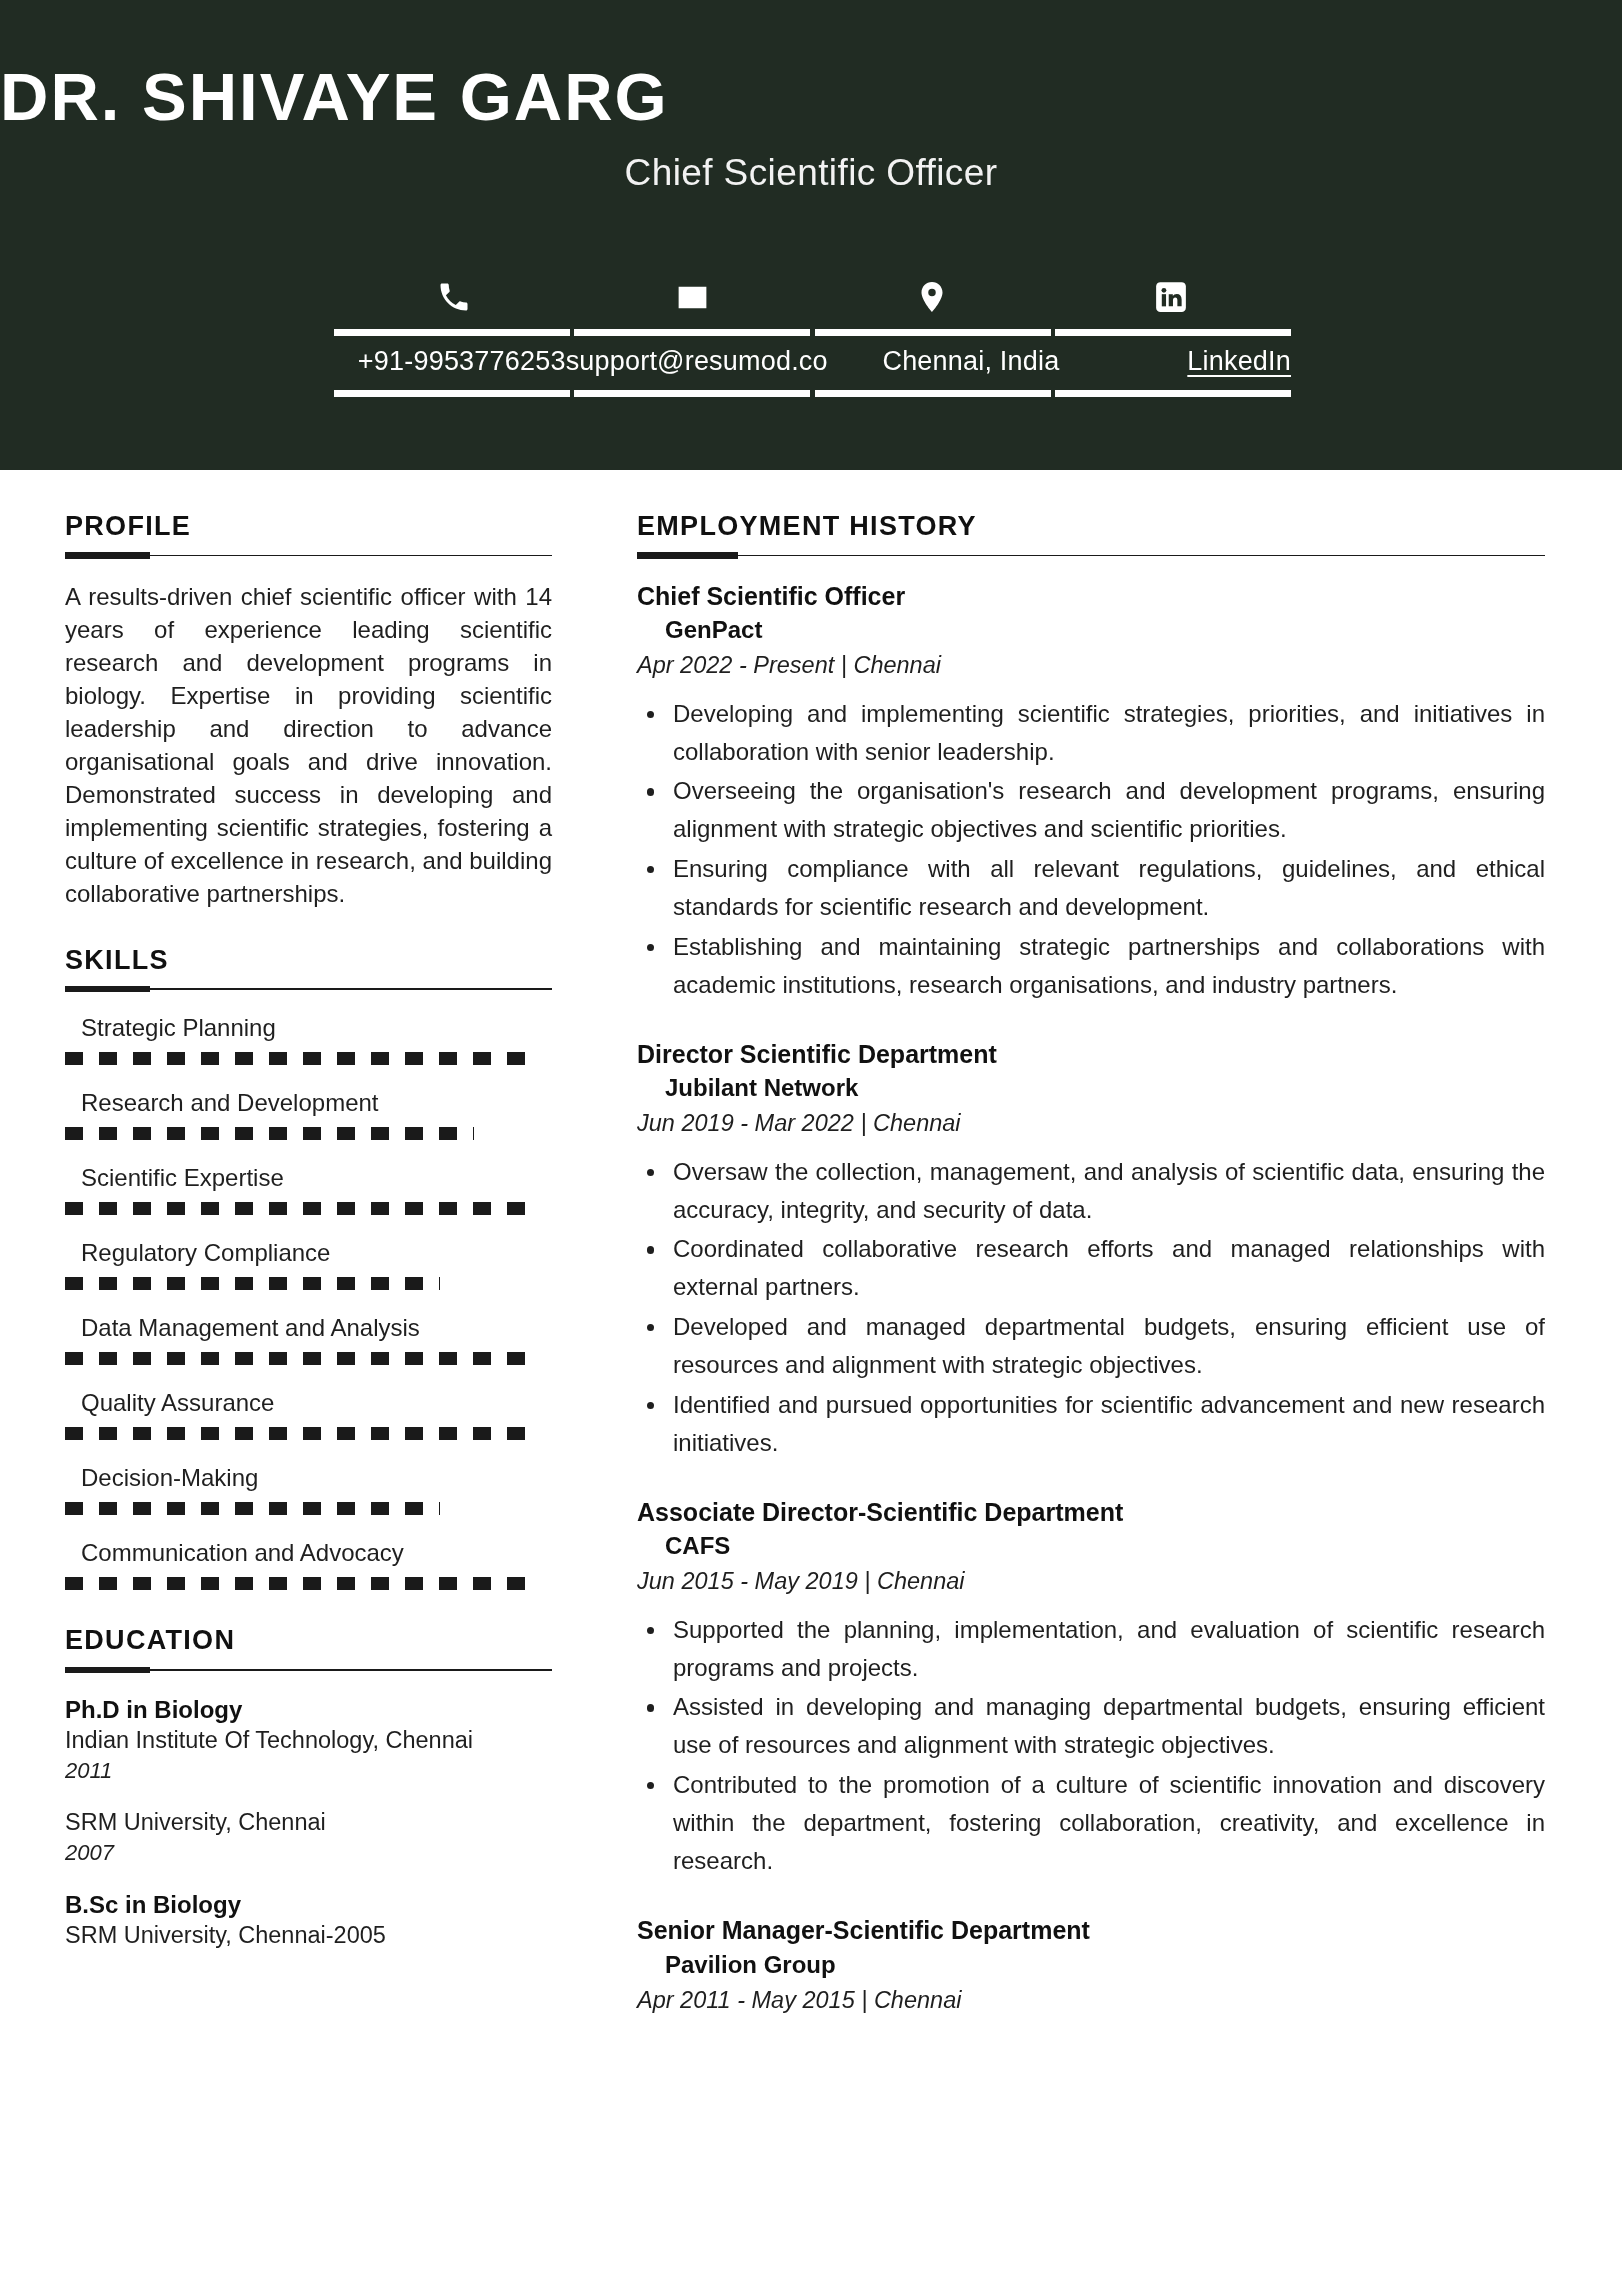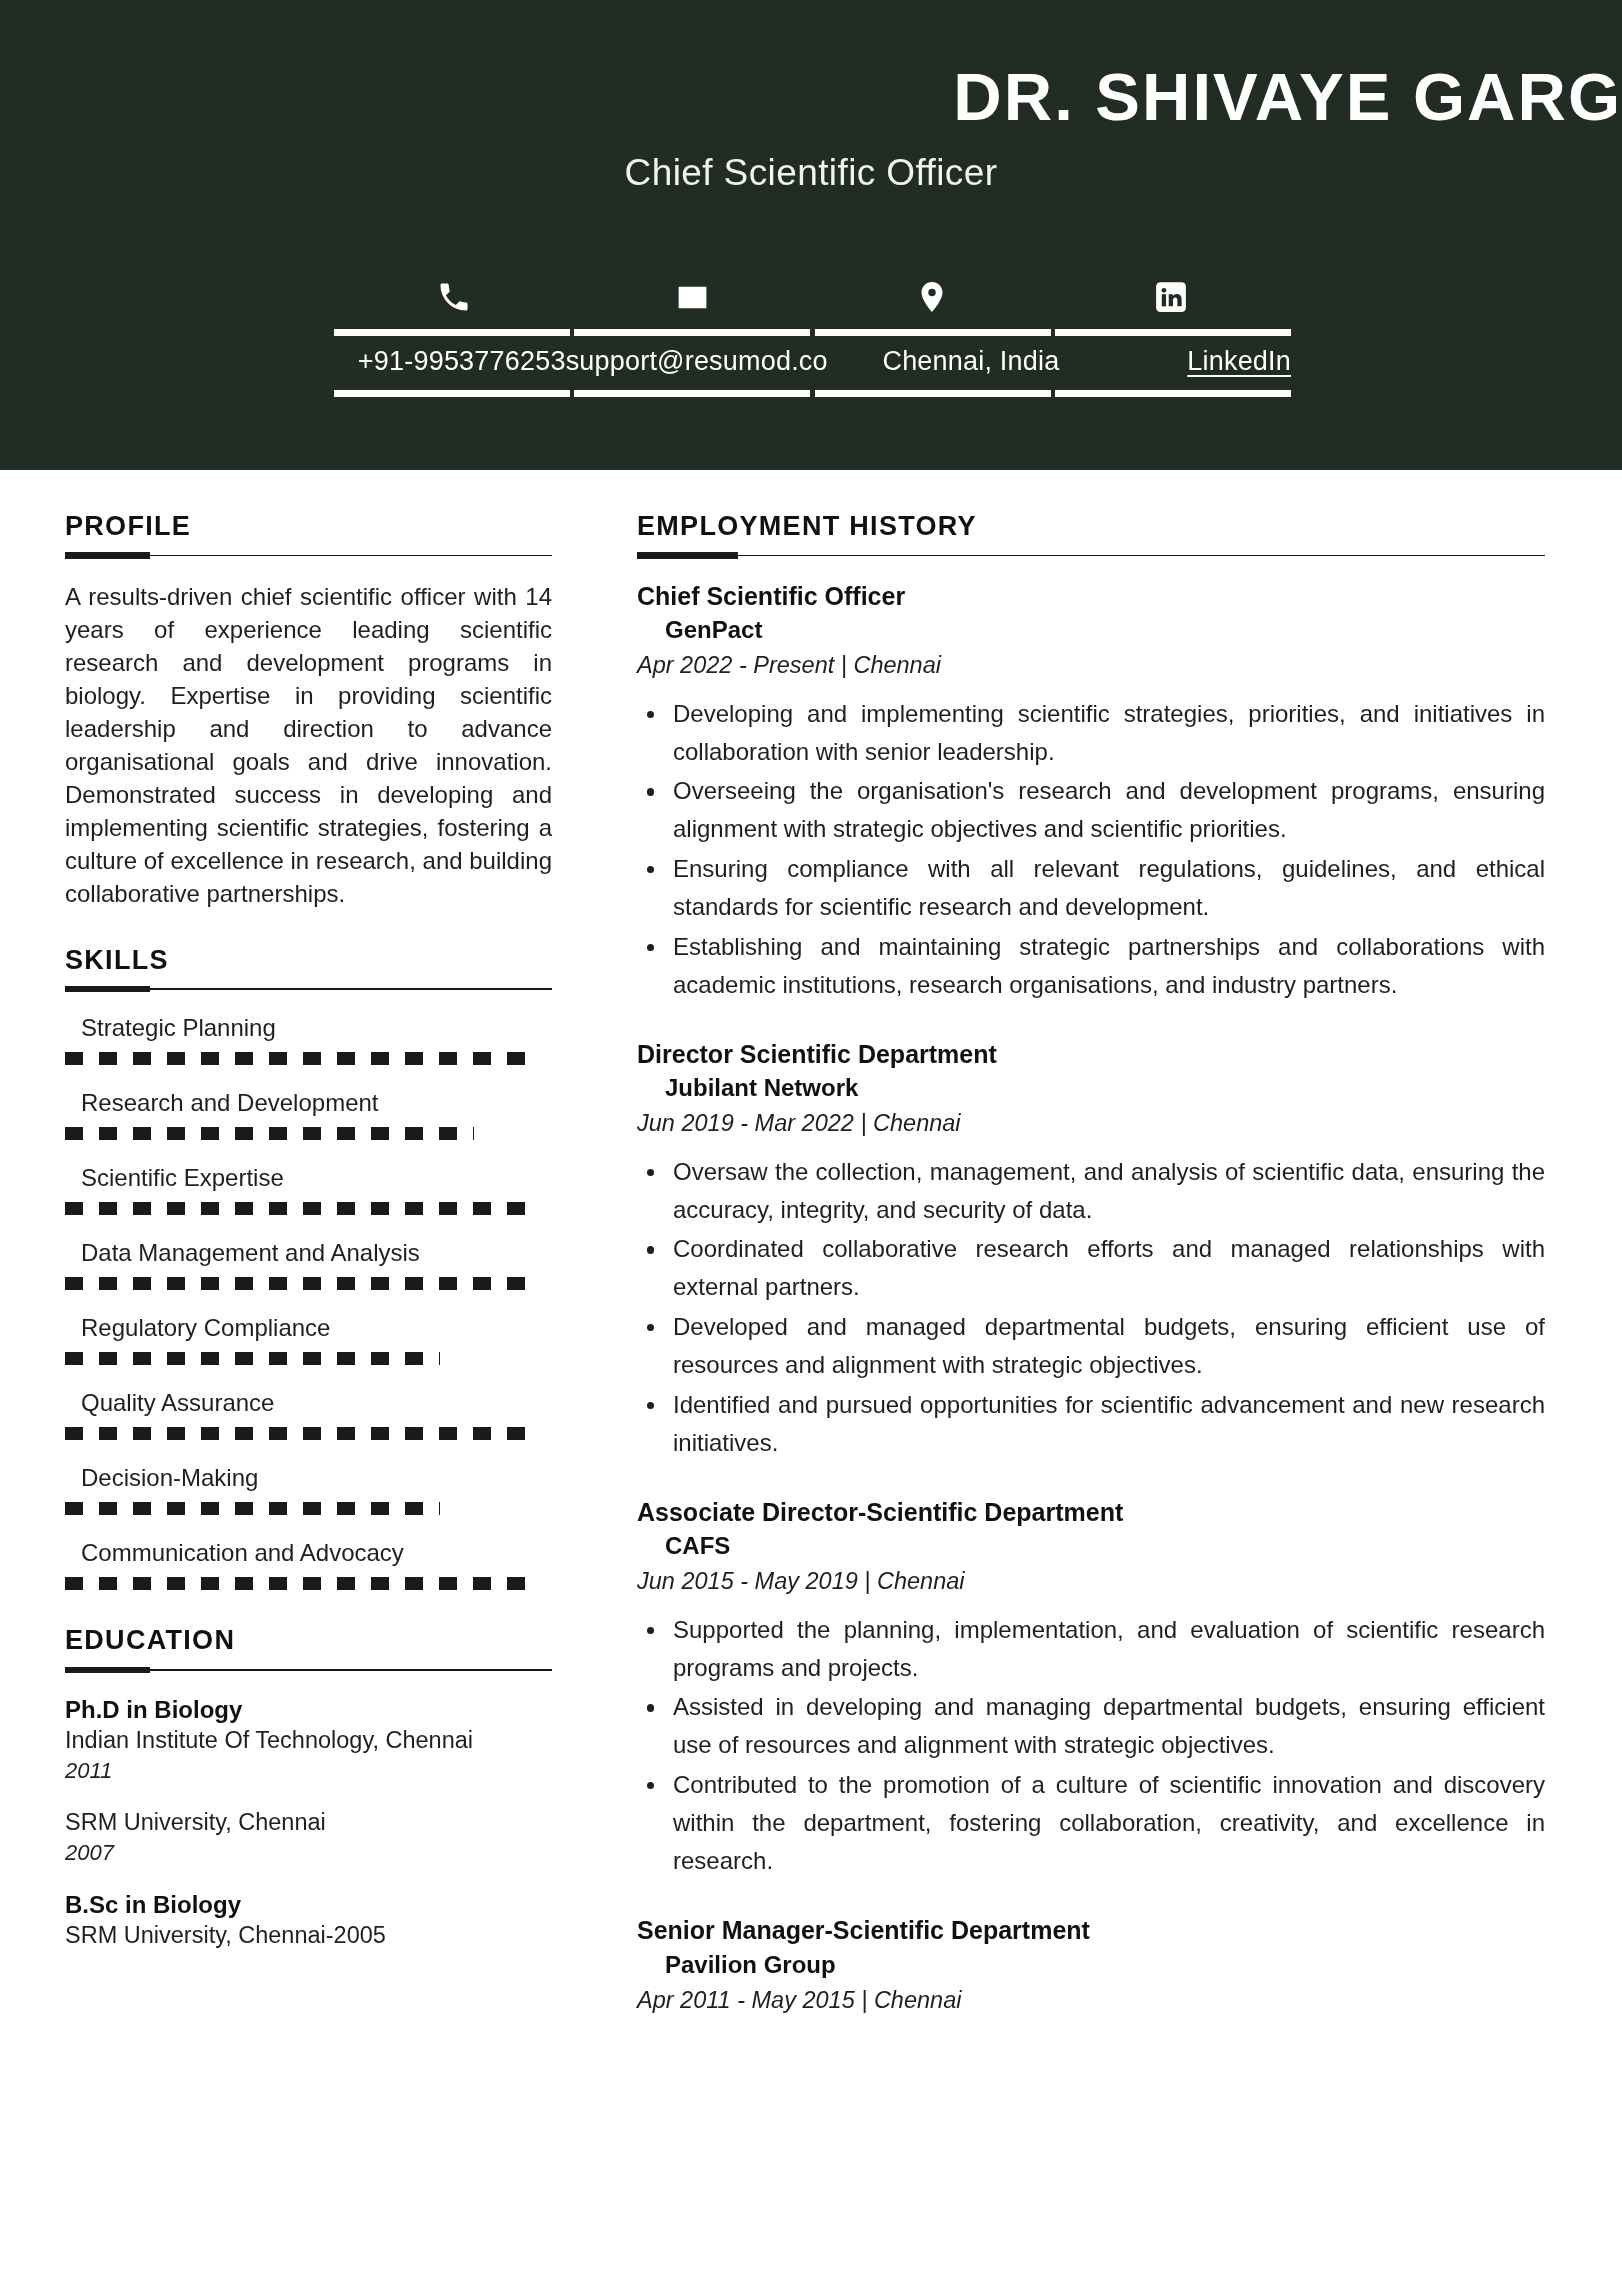--- a/index.html
+++ b/index.html
@@ -15,21 +15,21 @@
   .header {
     position:relative;
     width:1622px;
     height:470px;
     background:#212c23;
     overflow:hidden;
   }
   .name {
     position:absolute;
     top:63px; left:0; width:1622px;
-    text-align:right;
+    text-align:left;
     color:#ffffff;
     font-size:67px;
     font-weight:bold;
     letter-spacing:2px;
     line-height:1;
   }
   .jobtitle {
     position:absolute;
     top:154px; left:0; width:1622px;
     text-align:center;
@@ -325,29 +325,29 @@
               <div class="skill-fill" style="width: 84%;"></div>
             </div>
           </div>
           <div class="skill">
             <div class="skill-name">Scientific Expertise</div>
             <div class="skill-bar">
               <div class="skill-fill" style="width: 96%;"></div>
             </div>
           </div>
           <div class="skill">
+            <div class="skill-name">Regulatory Compliance</div>
+            <div class="skill-bar">
+              <div class="skill-fill" style="width: 77%;"></div>
+            </div>
+          </div>
+          <div class="skill">
             <div class="skill-name">Data Management and Analysis</div>
             <div class="skill-bar">
               <div class="skill-fill" style="width: 96%;"></div>
-            </div>
-          </div>
-          <div class="skill">
-            <div class="skill-name">Regulatory Compliance</div>
-            <div class="skill-bar">
-              <div class="skill-fill" style="width: 77%;"></div>
             </div>
           </div>
           <div class="skill">
             <div class="skill-name">Quality Assurance</div>
             <div class="skill-bar">
               <div class="skill-fill" style="width: 96%;"></div>
             </div>
           </div>
           <div class="skill">
             <div class="skill-name">Decision-Making</div>

